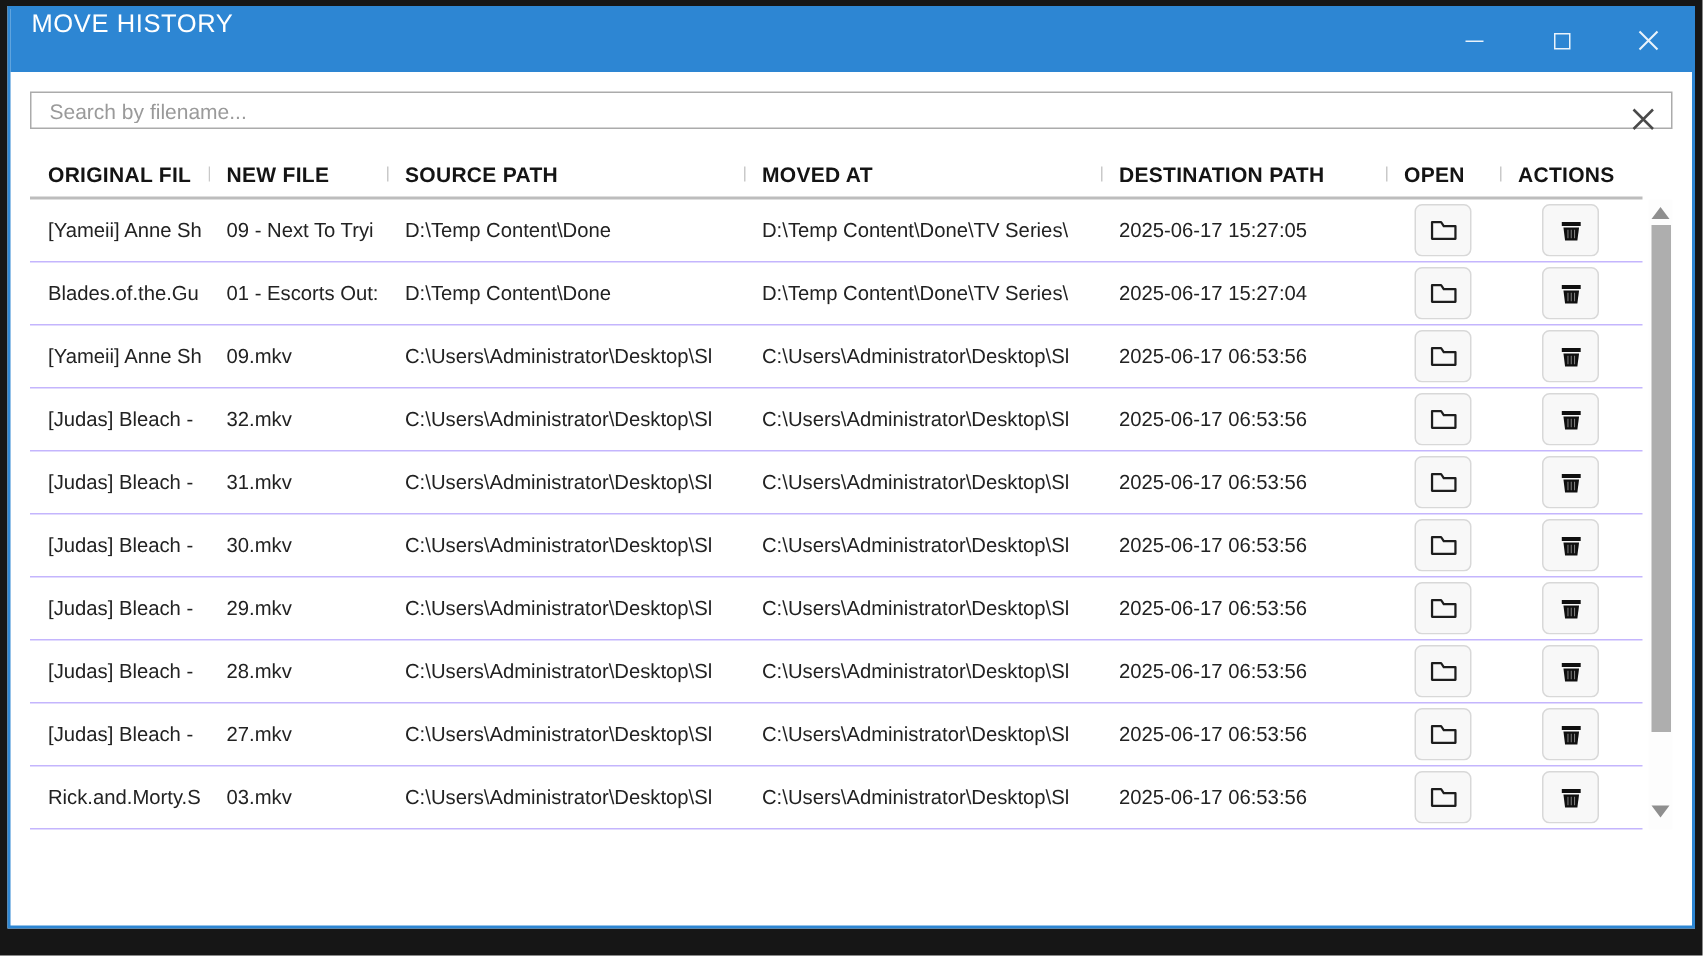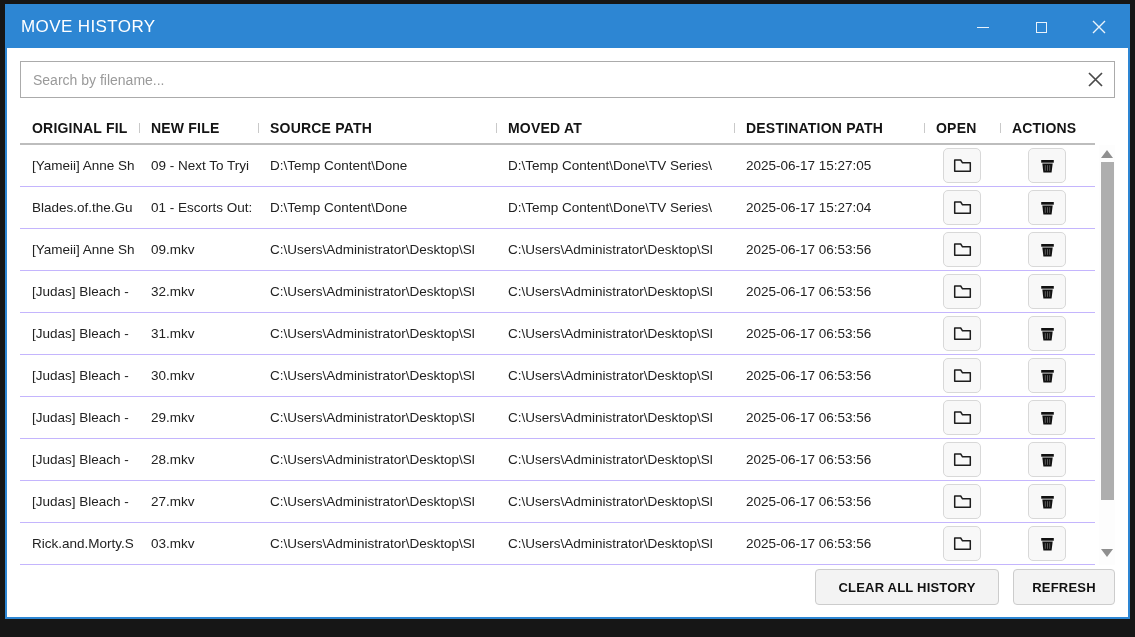--- a/index.html
+++ b/index.html
@@ -7,34 +7,34 @@
     width:1135px;height:637px;position:relative;overflow:hidden;
     background:#161616;
     font-family:"Liberation Sans", sans-serif;
   }
   .window{
     position:absolute;left:5px;top:4px;width:1125px;height:615px;
     box-sizing:border-box;background:#ffffff;border:2px solid #2d86d3;
   }
   
   .titlebar{
-    height:42px;background:#2d86d3;display:flex;align-items:center;
+    height:42px;background:#2d86d3;display:flex;align-items:flex-start;
   }
   .titlebar-title{
     color:#ffffff;font-size:17px;letter-spacing:.4px;padding-left:14px;
     font-weight:400;
   }
   .tb-controls{margin-left:auto;display:flex;height:100%;}
   .tb-btn{width:58px;height:100%;display:flex;align-items:center;justify-content:center;cursor:pointer;}
   .glyph-min{width:12px;height:0;border-top:1.4px solid #eaf3fb;display:block;}
   .glyph-max{width:11px;height:11px;border:1.4px solid #eaf3fb;display:block;box-sizing:border-box;}
   
   .search-row{margin:13px 13px 0;position:relative;}
   .search-input{
-    width:100%;height:37px;box-sizing:border-box;border:1px solid #ababab;
+    width:100%;height:25px;box-sizing:border-box;border:1px solid #ababab;
     padding:0 42px 0 12px;font-size:14px;color:#333;border-radius:0;outline:none;
     font-family:"Liberation Sans", sans-serif;
   }
   .search-input::placeholder{color:#9a9a9a;}
   .search-clear{
     position:absolute;right:10px;top:8px;width:20px;height:20px;cursor:pointer;
     display:flex;align-items:center;justify-content:center;
   }
   
   .table-area{margin:14px 13px 12px;position:relative;padding-right:20px;}
@@ -363,18 +363,14 @@
       </div>
     </div>
 
     <div class="scrollbar">
       <div class="scroll-arrow arrow-up"></div>
       <div class="scroll-thumb"></div>
       <div class="scroll-arrow arrow-down"></div>
     </div>
   </div>
 
-  <div class="footer">
-    <div class="footer-btn btn-clear">CLEAR ALL HISTORY</div>
-    <div class="footer-btn btn-refresh">REFRESH</div>
-  </div>
 
 </div>
 
 </body></html>

